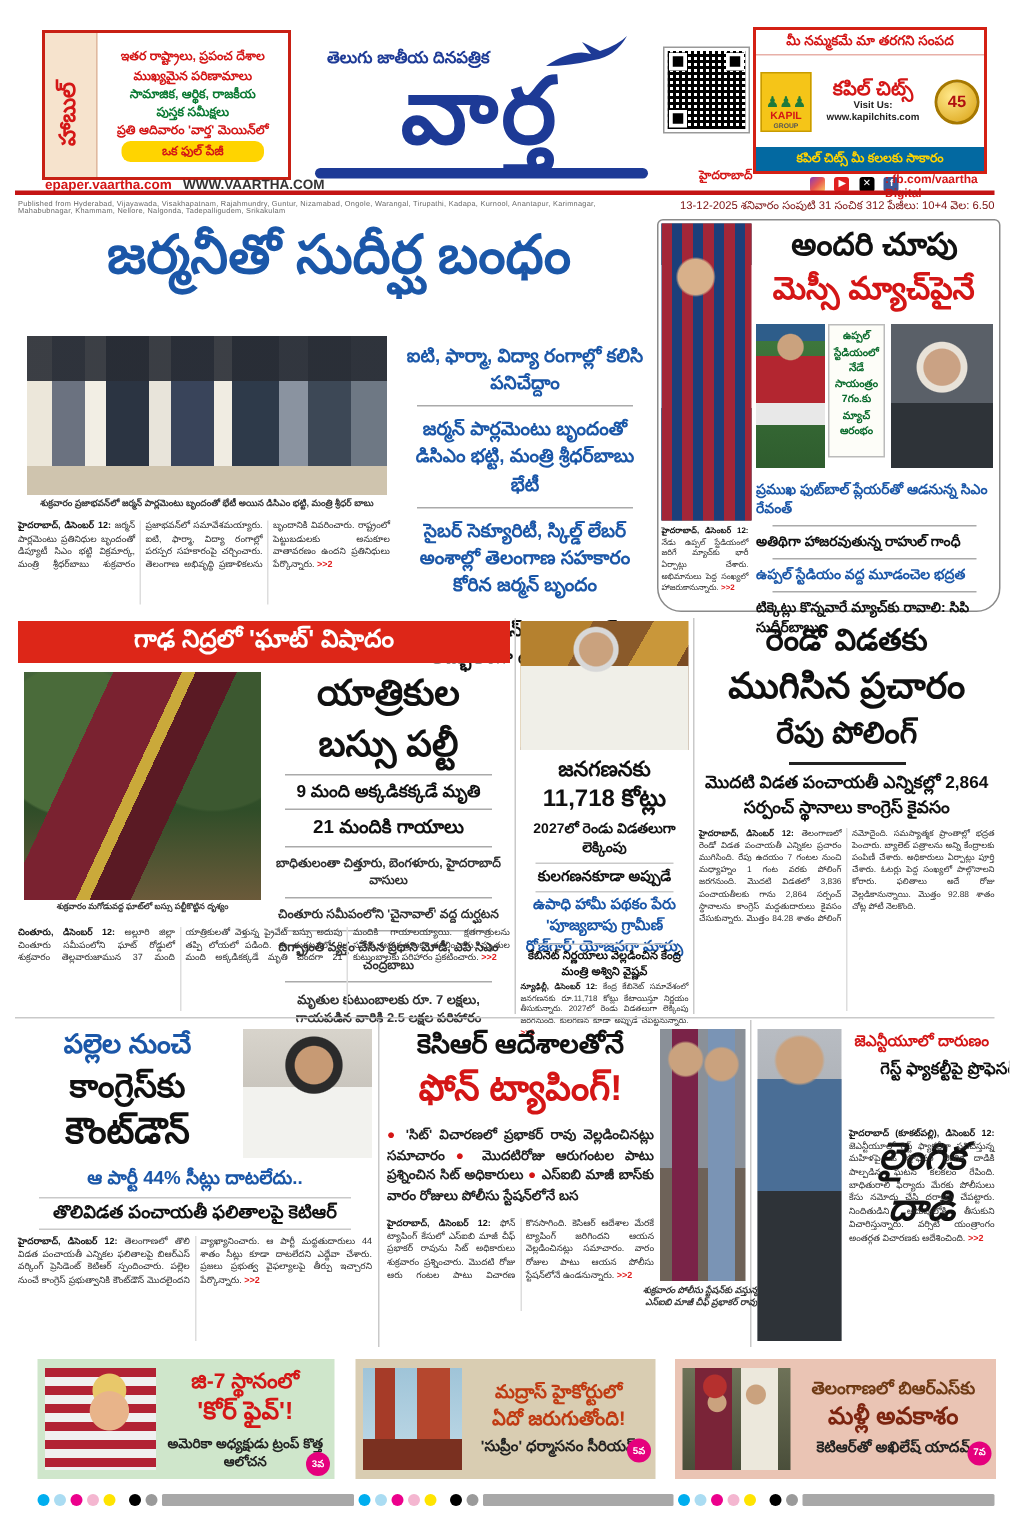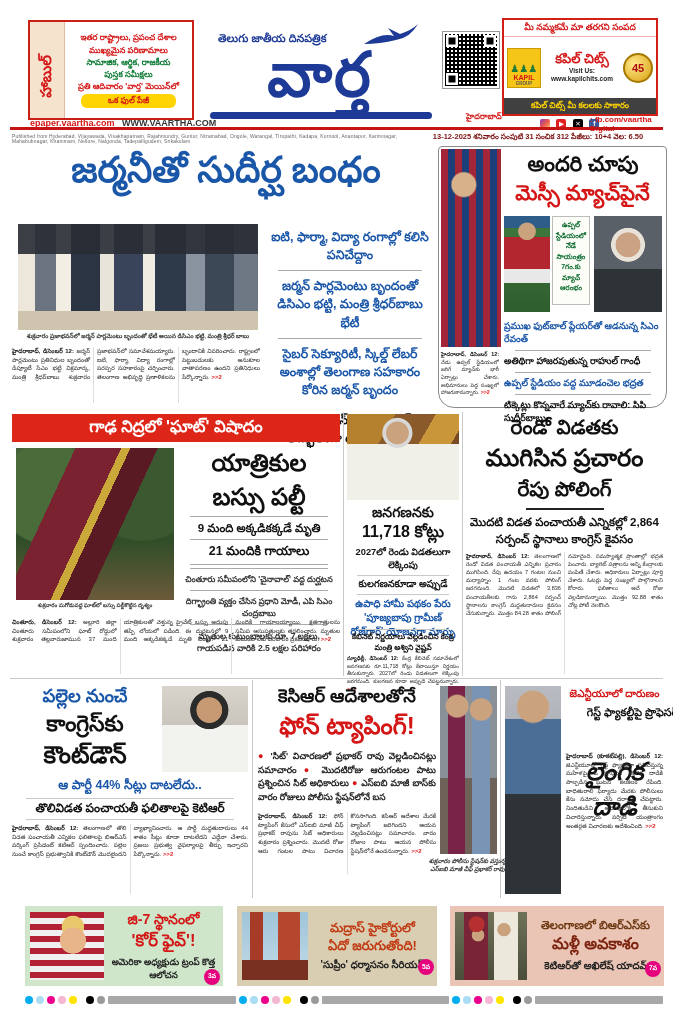--- a/index.html
+++ b/index.html
@@ -33,31 +33,31 @@
   .kapil .klogo{width:32px;height:38px;background:#f5c518;border:1px solid #c89b00;display:flex;flex-direction:column;
       align-items:center;justify-content:flex-end;font-size:7px;font-weight:bold;color:#d41616;line-height:1.1;}
   .kapil .klogo .ppl{font-size:10px;color:#1d7a3c;line-height:1;}
   .kapil .klogo .grp{font-size:4.5px;color:#555;}
   .kapil .midtxt{flex:1;text-align:center;}
   .kapil .brand{font-size:13px;font-weight:800;color:#d41616;line-height:1.2;}
   .kapil .visit{font-size:6.5px;font-weight:bold;color:#222;line-height:1.3;}
   .k45{width:26px;height:26px;border-radius:50%;background:radial-gradient(circle at 35% 35%,#ffe88a,#d9a010);
       border:2px solid #a67800;display:flex;align-items:center;justify-content:center;
       font-size:11px;font-weight:800;color:#b01010;}
-  .kapil .bot{background:#404040;color:#ffd400;font-size:8.3px;font-weight:bold;text-align:center;padding:2px 0;}
+  .kapil .bot{background:#0369a1;color:#ffd400;font-size:8.3px;font-weight:bold;text-align:center;padding:2px 0;}
   .qr{background:
       repeating-linear-gradient(0deg,#000 0 2px,transparent 2px 4px),
       repeating-linear-gradient(90deg,#000 0 2px,#fff 2px 4px);
       border:2px solid #fff;outline:1px solid #999;}
   .qr .eye{position:absolute;width:12px;height:12px;background:#000;box-shadow:inset 0 0 0 2.5px #fff,inset 0 0 0 5px #000;}
   .sicon{display:inline-block;width:10px;height:10px;border-radius:2px;margin-right:2px;vertical-align:middle;
       color:#fff;font-size:6.5px;font-weight:bold;text-align:center;line-height:10px;}
   .redrule{background:#c41414;}
   .publine{font-size:4.9px;color:#666;letter-spacing:.2px;}
-  .issueline{font-size:7.5px;font-weight:bold;color:#7a1010;text-align:center;}
+  .issueline{font-size:7.5px;font-weight:normal;color:#7a1010;text-align:right;}
   
   .ph{background:#888;}
   .ph-lead{background:
      linear-gradient(180deg,rgba(40,44,52,.9) 0 28%,rgba(0,0,0,0) 28%),
      linear-gradient(0deg,#cfc4ae 0 18%,rgba(0,0,0,0) 18%),
      linear-gradient(90deg,#ece7da 0 7%,#6b7280 7% 16%,#f2eee4 16% 22%,#2b3442 22% 34%,#e8e4da 34% 40%,#39445a 40% 52%,#f0ece2 52% 57%,#2e3a4a 57% 70%,#8a93a0 70% 78%,#3d4856 78% 90%,#6e7884 90% 100%);}
   .ph-messi{background:
      radial-gradient(circle at 38% 18%,#d8b08a 0 7%,rgba(0,0,0,0) 8%),
      repeating-linear-gradient(90deg,#a32638 0 7px,#1c3f7a 7px 14px),
      linear-gradient(180deg,#17223a 0 14%,rgba(0,0,0,0) 14% 62%,#0e1626 62%);background-blend-mode:normal;}
@@ -241,20 +241,21 @@
   <div class="abs ph ph-bus" style="left:16px;top:448px;width:158px;height:152px;"></div>
   <div class="abs cap ctr" style="left:16px;top:602px;width:158px;font-size:5.5px;">శుక్రవారం మగోడువద్ద ఘాట్‌లో బస్సు పల్టీకొట్టిన దృశ్యం</div>
   <div class="abs busrt" style="left:180px;top:446px;width:158px;">
     <div class="bus-head ctr">యాత్రికుల</div>
     <div class="bus-head ctr">బస్సు పల్టీ</div>
     <div class="sep"></div>
     <div class="sub-line" style="font-size:11.5px;">9 మంది అక్కడికక్కడే మృతి</div>
     <div class="sep"></div>
     <div class="sub-line" style="font-size:12.5px;">21 మందికి గాయాలు</div>
     <div class="sep"></div>
+    <div class="bpt">బాధితులంతా చిత్తూరు, బెంగళూరు, హైదరాబాద్ వాసులు</div>
     <div class="sep"></div>
     <div class="bpt">చింతూరు సమీపంలోని 'చైనావాల్' వద్ద దుర్ఘటన</div>
     <div class="sep"></div>
     <div class="bpt">దిగ్భ్రాంతి వ్యక్తం చేసిన ప్రధాని మోడీ, ఎపి సిఎం చంద్రబాబు</div>
     <div class="sep"></div>
     <div class="bpt" style="font-size:8.6px;">మృతుల కుటుంబాలకు రూ. 7 లక్షలు, గాయపడిన వారికి 2.5 లక్షల పరిహారం</div>
   </div>
   <div class="abs body-txt cols3" style="left:12px;top:618px;width:328px;height:56px;">
     <span class="dl">చింతూరు, డిసెంబర్ 12:</span>
     <span>అల్లూరి జిల్లా చింతూరు సమీపంలోని ఘాట్ రోడ్డులో శుక్రవారం తెల్లవారుజామున 37 మంది యాత్రికులతో వెళ్తున్న ప్రైవేట్ బస్సు అదుపు తప్పి లోయలో పడింది. ఈ దుర్ఘటనలో 9 మంది అక్కడికక్కడే మృతి చెందగా 21 మందికి గాయాలయ్యాయి. క్షతగాత్రులను సమీప ఆసుపత్రులకు తరలించారు. మృతుల కుటుంబాలకు పరిహారం ప్రకటించారు.</span>

